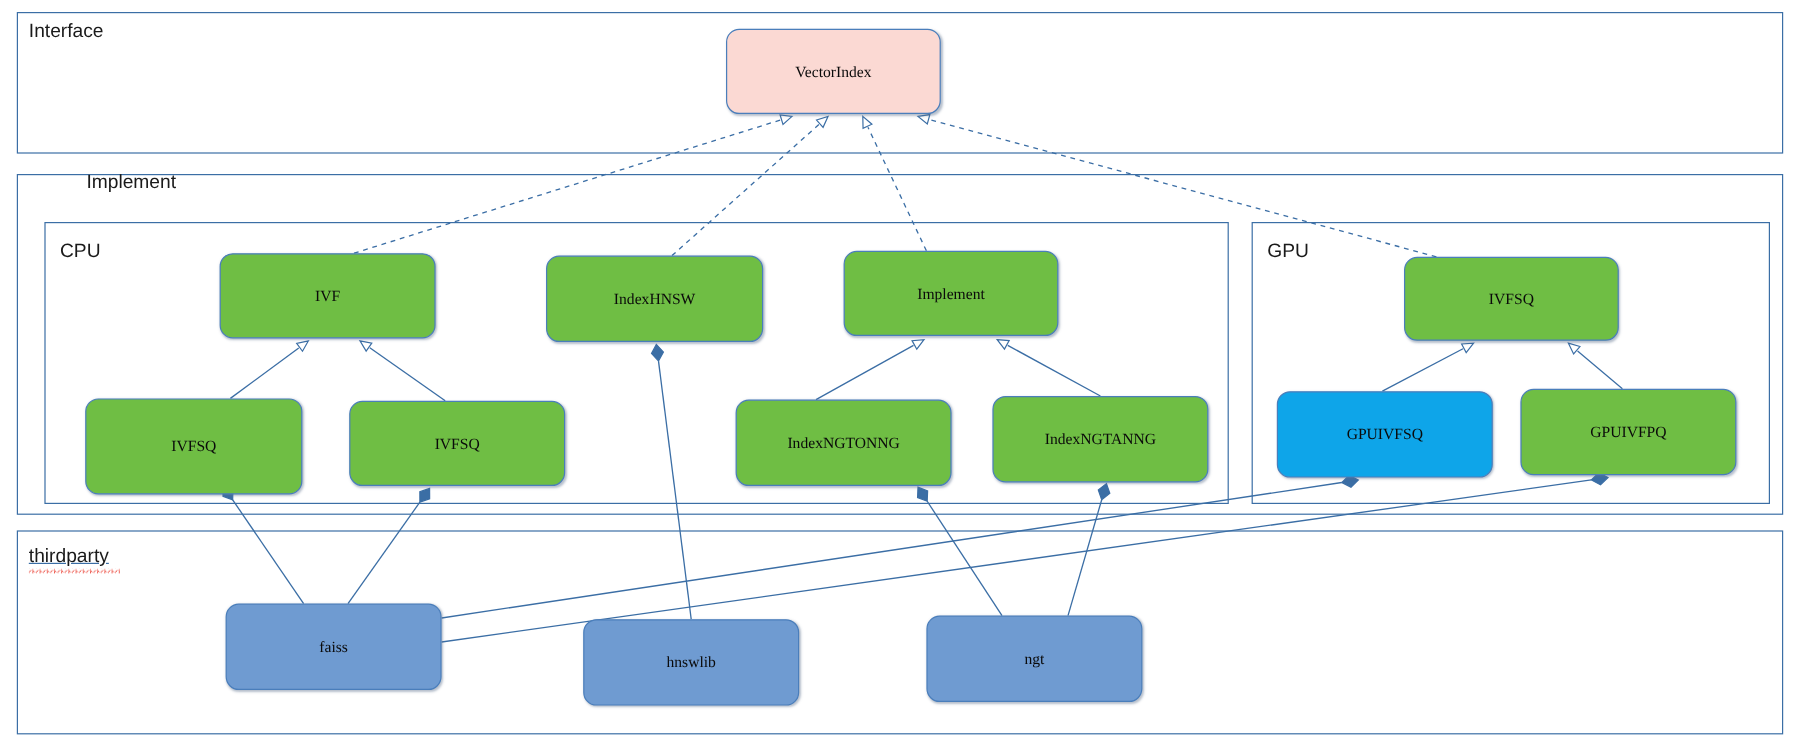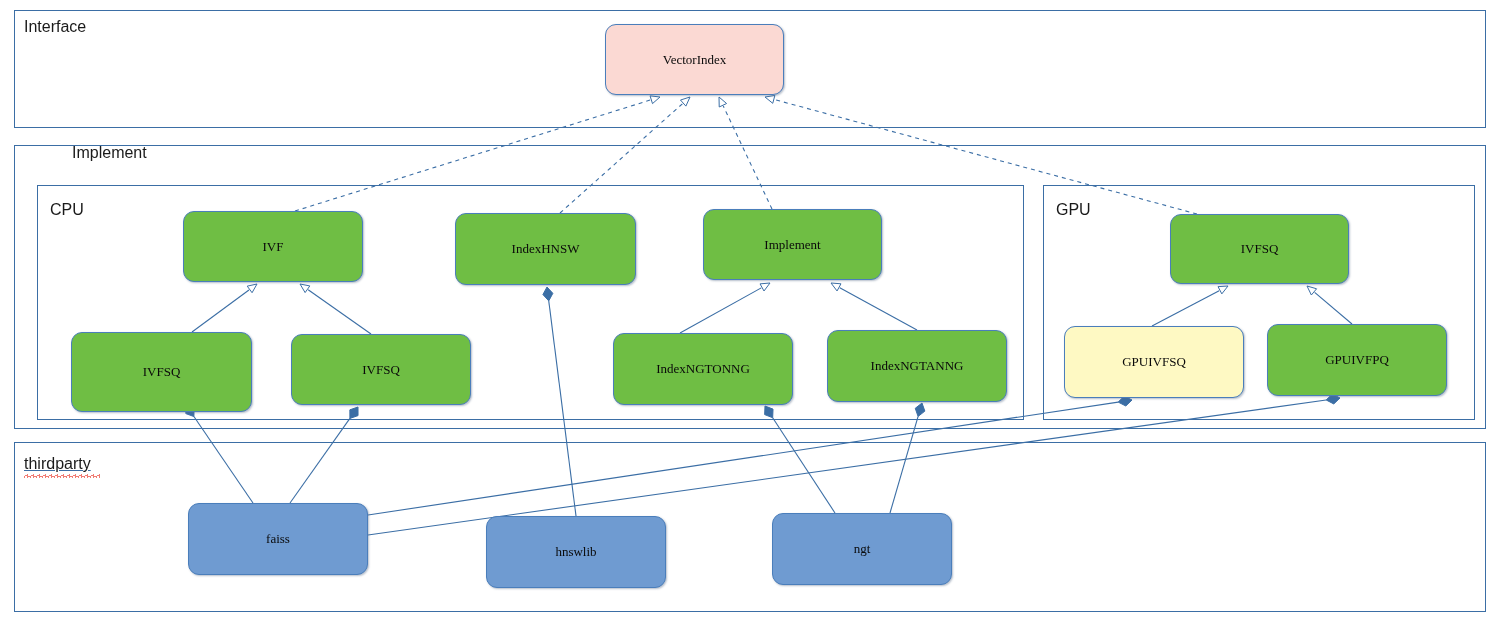--- a/index.html
+++ b/index.html
@@ -185,21 +185,21 @@
       </div>
       <div class="node impl" style="left: 291px; top: 334px; width: 180px; height: 71px; border-color: rgb(74, 126, 187); background: rgb(111, 190, 68);">
         <span>IVFSQ</span>
       </div>
       <div class="node impl" style="left: 613px; top: 333px; width: 180px; height: 72px; border-color: rgb(74, 126, 187); background: rgb(111, 190, 68);">
         <span>IndexNGTONNG</span>
       </div>
       <div class="node impl" style="left: 827px; top: 330px; width: 180px; height: 72px; border-color: rgb(74, 126, 187); background: rgb(111, 190, 68);">
         <span>IndexNGTANNG</span>
       </div>
-      <div class="node impl" style="left: 1064px; top: 326px; width: 180px; height: 72px; border-color: rgb(74, 126, 187); background: #fef9c3;">
+      <div class="node impl" style="left: 1064px; top: 326px; width: 180px; height: 72px; border-color: rgb(74, 126, 187); background: #0ea5e9;">
         <span>GPUIVFSQ</span>
       </div>
       <div class="node impl" style="left: 1267px; top: 324px; width: 180px; height: 72px; border-color: rgb(74, 126, 187); background: rgb(111, 190, 68);">
         <span>GPUIVFPQ</span>
       </div>
       <div class="node thirdparty" style="left: 188px; top: 503px; width: 180px; height: 72px; border-color: rgb(74, 126, 187); background: rgb(111, 155, 209);">
         <span>faiss</span>
       </div>
       <div class="node thirdparty" style="left: 486px; top: 516px; width: 180px; height: 72px; border-color: rgb(74, 126, 187); background: rgb(111, 155, 209);">
         <span>hnswlib</span>

